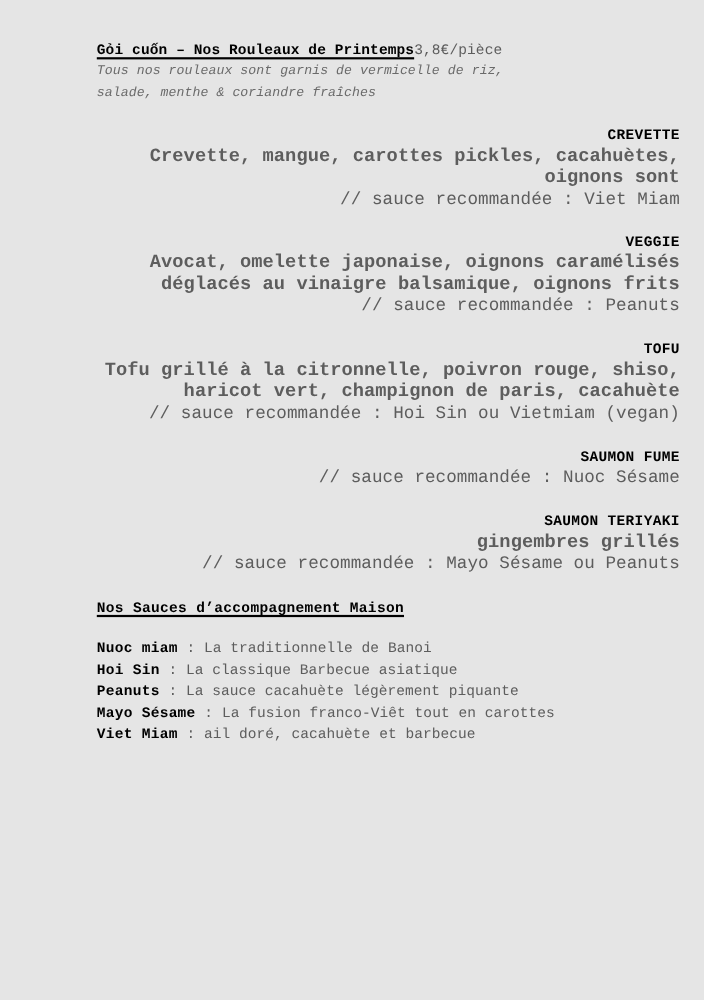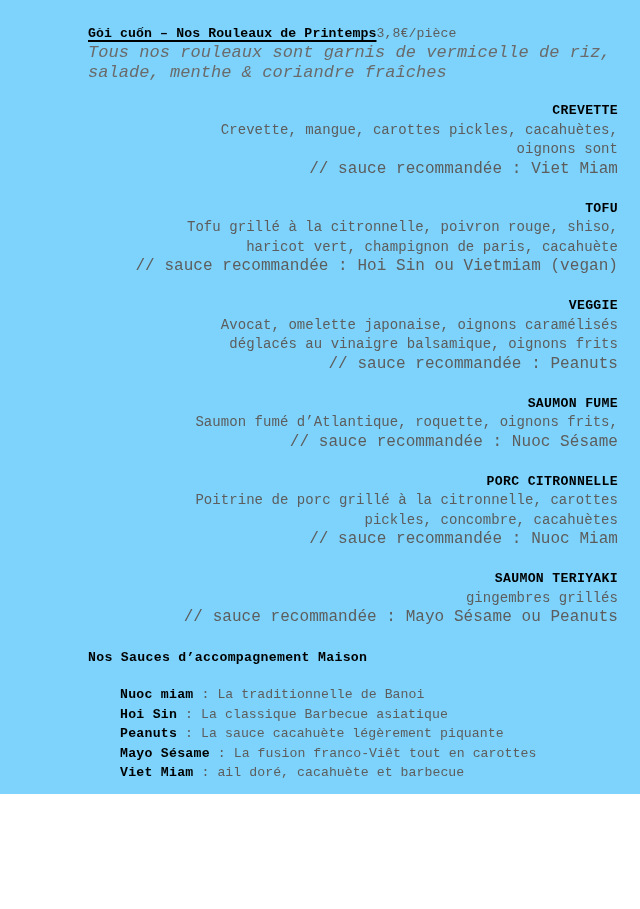--- a/index.html
+++ b/index.html
@@ -8,24 +8,24 @@
     background: #ffffff;
   }
   body {
     width: 640px;
     height: 909px;
     font-family: "Liberation Mono", "DejaVu Sans Mono", monospace;
     overflow: hidden;
   }
   .page {
     width: 640px;
-    height: 794px;
+    height: 909px;
     box-sizing: border-box;
-    padding: 24px 22px 0 88px;
-    background: #7dd3fc;
+    padding: 36px 22px 0 88px;
+    background: #e5e5e5;
     position: relative;
   }
 
   
   .header-line {
     font-size: 13.2px;
     line-height: 19px;
     white-space: nowrap;
     letter-spacing: 0.1px;
   }
@@ -36,67 +36,69 @@
     text-underline-offset: 3px;
     text-decoration-thickness: 1.6px;
   }
   .menu-price {
     color: #5d5d5d;
     font-weight: normal;
   }
   .subtitle {
     font-style: italic;
     color: #6a6a6a;
-    font-size: 17px;
+    font-size: 12px;
     line-height: 19.6px;
     letter-spacing: 0.05px;
   }
   .subtitle div { white-space: nowrap; }
 
   
   .items { margin-top: 19px; text-align: right; }
   .item { margin-bottom: 19.5px; }
   .item:last-child { margin-bottom: 0; }
   .item-name {
     font-weight: bold;
     color: #000000;
     font-size: 13.2px;
     line-height: 19.5px;
     letter-spacing: 0.3px;
     white-space: nowrap;
   }
   .item-desc {
     color: #5d5d5d;
-    font-size: 14px;
-    line-height: 19.5px;
-    letter-spacing: 0.05px;
+    font-size: 17px;
+    line-height: 19.5px;
+    letter-spacing: 0.05px;
+    font-weight: bold;
   }
   .item-desc div { white-space: nowrap; }
   .item-sauce {
     color: #5d5d5d;
     font-size: 16px;
     line-height: 19.5px;
     letter-spacing: 0.05px;
     white-space: nowrap;
   }
 
   
   .sauces { margin-top: 20px; }
   .sauces-heading {
     font-weight: bold;
     color: #000000;
     font-size: 13.2px;
     line-height: 19.5px;
     letter-spacing: 0.3px;
+    text-decoration: underline;
     text-underline-offset: 3px;
     text-decoration-thickness: 1.6px;
     display: inline-block;
     white-space: nowrap;
   }
-  .sauce-list { margin-top: 18px; margin-left: 32px; }
+  .sauce-list { margin-top: 18px; }
   .sauce-row {
     font-size: 13.2px;
     line-height: 19.5px;
     white-space: nowrap;
     letter-spacing: 0.05px;
   }
   .sauce-name {
     font-weight: bold;
     color: #000000;
     letter-spacing: 0.25px;
@@ -123,53 +125,44 @@
     <div class="item">
       <div class="item-name">CREVETTE</div>
       <div class="item-desc">
         <div>Crevette, mangue, carottes pickles, cacahuètes,</div>
         <div>oignons sont</div>
       </div>
       <div class="item-sauce">// sauce recommandée : Viet Miam</div>
     </div>
 
     <div class="item">
+      <div class="item-name">VEGGIE</div>
+      <div class="item-desc">
+        <div>Avocat, omelette japonaise, oignons caramélisés</div>
+        <div>déglacés au vinaigre balsamique, oignons frits</div>
+      </div>
+      <div class="item-sauce">// sauce recommandée : Peanuts</div>
+    </div>
+
+    <div class="item">
       <div class="item-name">TOFU</div>
       <div class="item-desc">
         <div>Tofu grillé à la citronnelle, poivron rouge, shiso,</div>
         <div>haricot vert, champignon de paris, cacahuète</div>
       </div>
       <div class="item-sauce">// sauce recommandée : Hoi Sin ou Vietmiam (vegan)</div>
     </div>
 
     <div class="item">
-      <div class="item-name">VEGGIE</div>
-      <div class="item-desc">
-        <div>Avocat, omelette japonaise, oignons caramélisés</div>
-        <div>déglacés au vinaigre balsamique, oignons frits</div>
-      </div>
-      <div class="item-sauce">// sauce recommandée : Peanuts</div>
-    </div>
-
-    <div class="item">
       <div class="item-name">SAUMON FUME</div>
       <div class="item-desc">
-        <div>Saumon fumé d’Atlantique, roquette, oignons frits,</div>
       </div>
       <div class="item-sauce">// sauce recommandée : Nuoc Sésame</div>
     </div>
 
-    <div class="item">
-      <div class="item-name">PORC CITRONNELLE</div>
-      <div class="item-desc">
-        <div>Poitrine de porc grillé à la citronnelle, carottes</div>
-        <div>pickles, concombre, cacahuètes</div>
-      </div>
-      <div class="item-sauce">// sauce recommandée : Nuoc Miam</div>
-    </div>
 
     <div class="item">
       <div class="item-name">SAUMON TERIYAKI</div>
       <div class="item-desc">
         <div>gingembres grillés</div>
       </div>
       <div class="item-sauce">// sauce recommandée : Mayo Sésame ou Peanuts</div>
     </div>
 
   </div>

